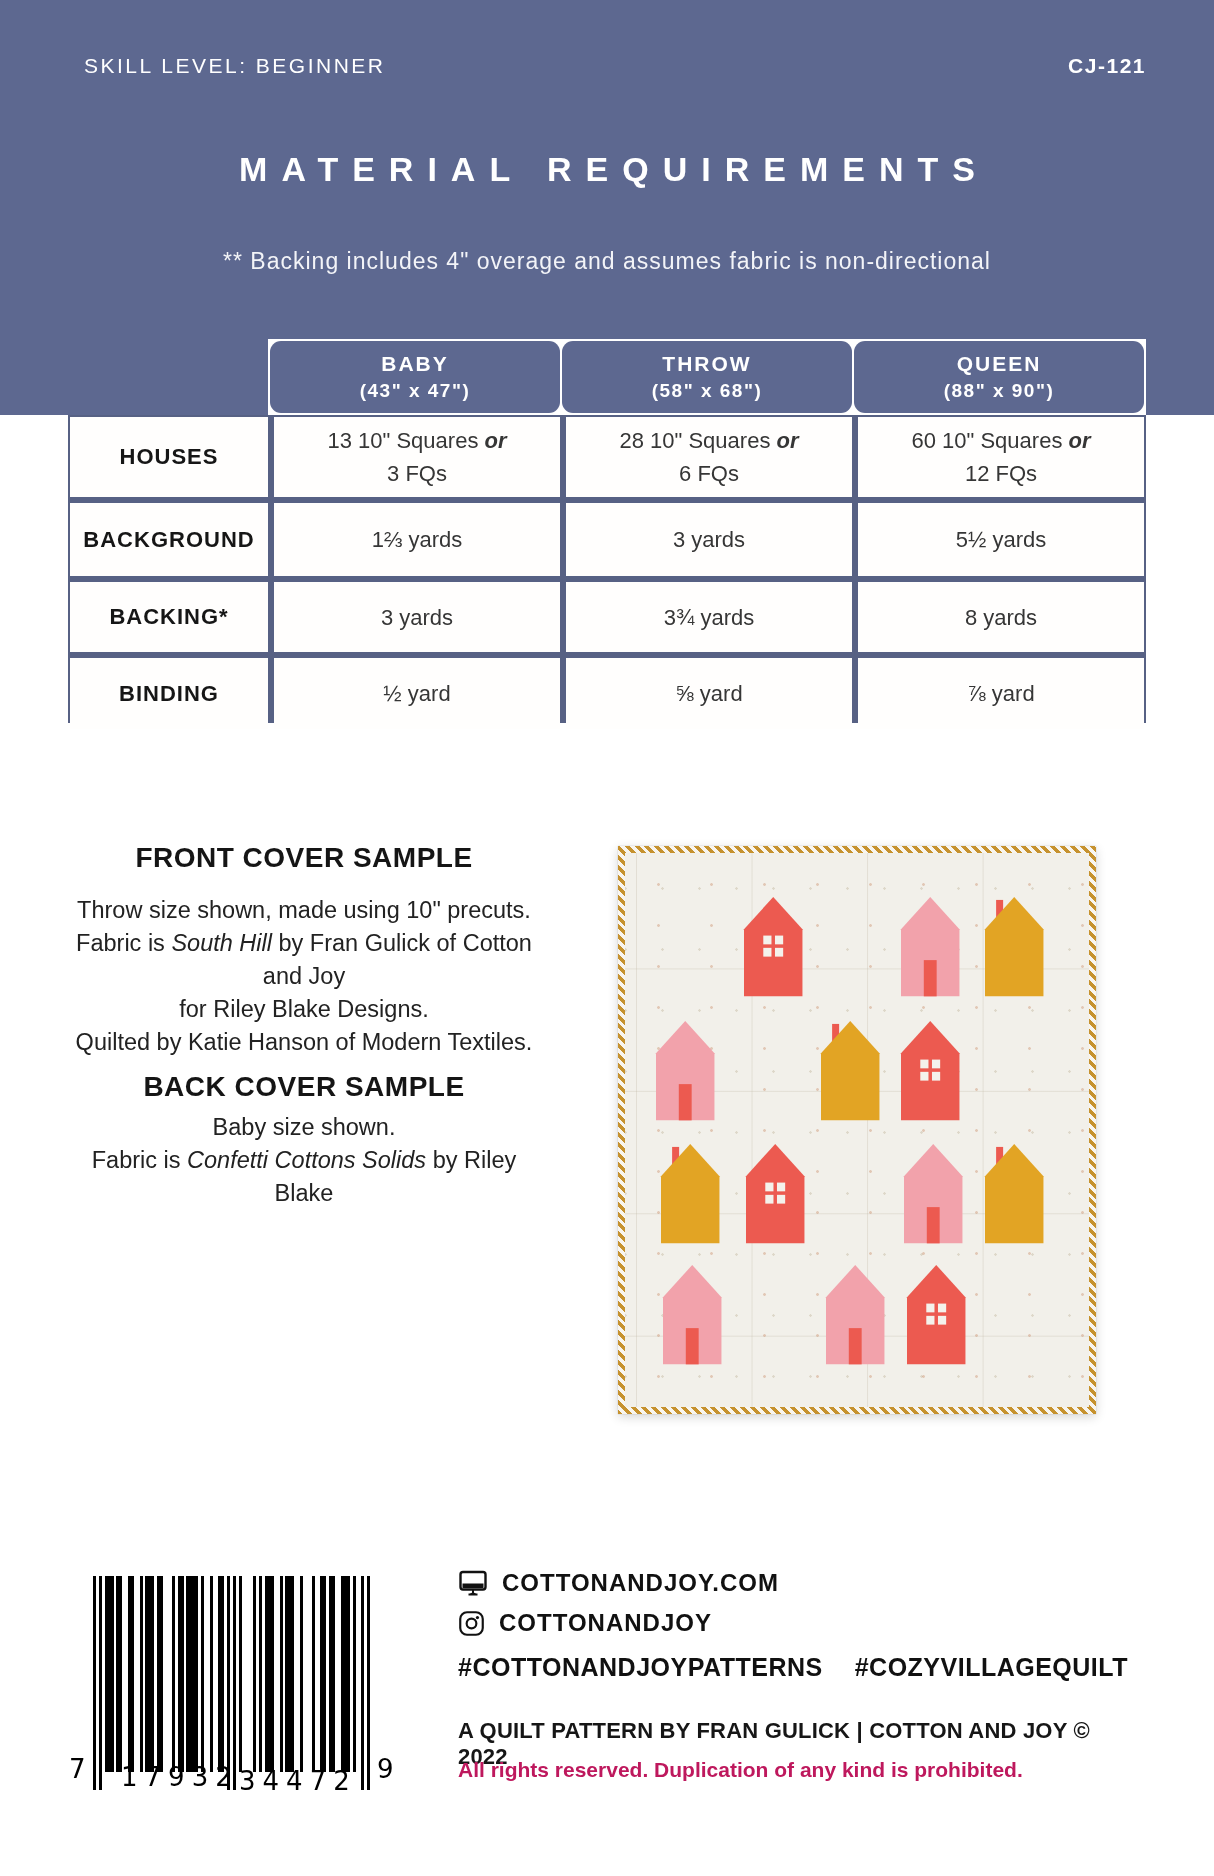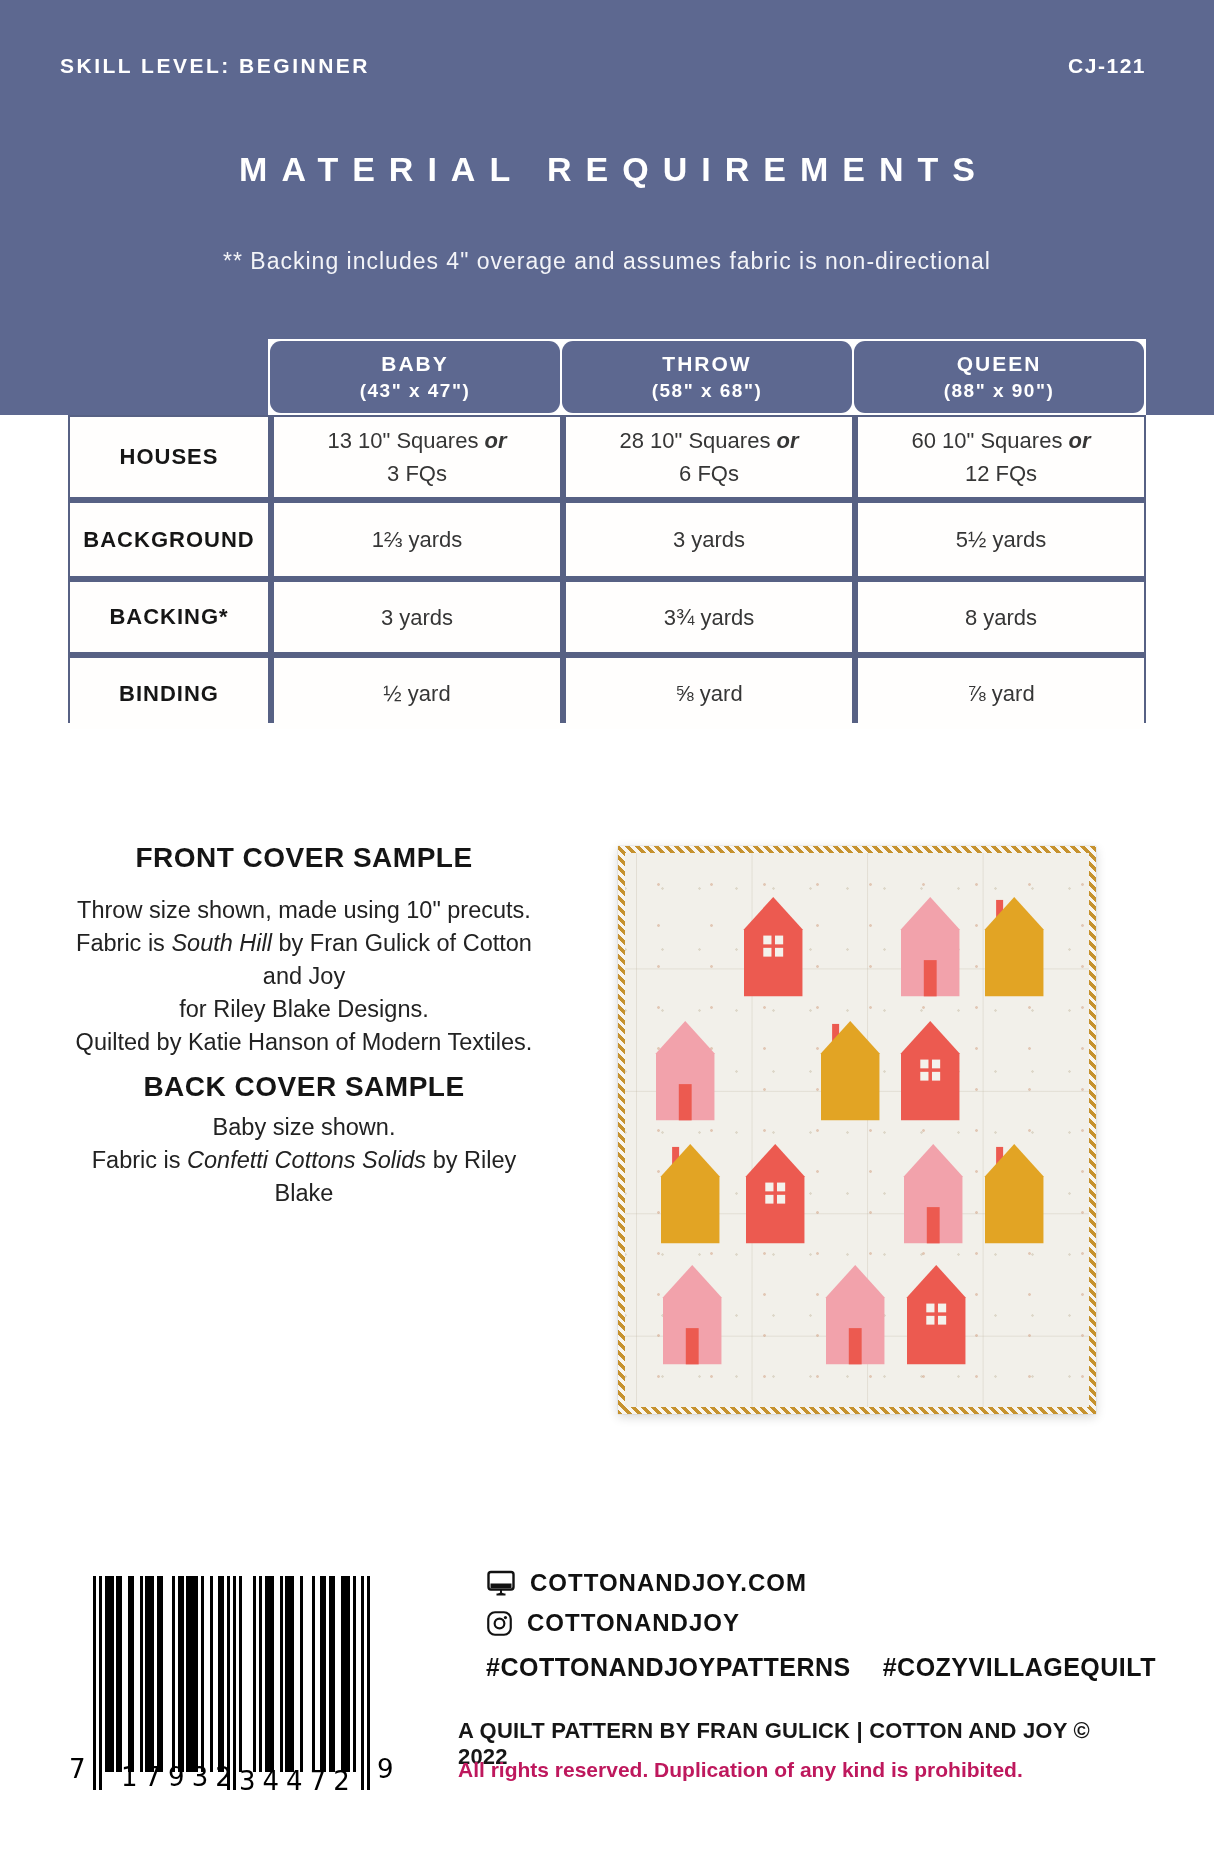--- a/index.html
+++ b/index.html
@@ -1,21 +1,21 @@
 <!DOCTYPE html>
 <html><head>
 <meta charset="utf-8">
 <style>
   html,body{margin:0;padding:0;background:#e8e8e8;}
   .page{position:relative;width:1214px;height:1876px;margin:0 auto;background:#ffffff;
         font-family:"Liberation Sans",sans-serif;color:#1f1f1f;overflow:hidden;}
 
   
   .band{position:absolute;top:0;left:0;width:100%;height:415px;background:#5d6890;}
-  .skill{position:absolute;top:54px;left:60px;font-size:21px;font-weight:bold;
+  .skill{position:absolute;top:54px;left:84px;font-size:21px;font-weight:normal;
          letter-spacing:2.5px;color:#fff;}
   .code{position:absolute;top:54px;right:68px;font-size:21px;font-weight:bold;
         letter-spacing:1.5px;color:#fff;}
   .mr-title{position:absolute;top:150px;left:0;width:100%;text-align:center;
             font-size:34px;font-weight:600;letter-spacing:14px;color:#fff;text-indent:14px;}
   .mr-sub{position:absolute;top:248px;left:0;width:100%;text-align:center;
           font-size:23px;font-weight:400;letter-spacing:1px;color:#f3f4f8;}
 
   
   .mtable{position:absolute;left:68px;top:339px;width:1078px;height:384px;}
@@ -59,21 +59,21 @@
         radial-gradient(circle, rgba(175,158,128,.30) 1px, transparent 1.5px),
         linear-gradient(rgba(185,176,156,.28) 1px, transparent 1px),
         linear-gradient(90deg, rgba(185,176,156,.28) 1px, transparent 1px);
       background-size:53px 41px, 37px 61px, 100% 22.1%, 24.9% 100%;
       background-position:7px 11px, 19px 5px, 0 -7px, 11px 0;}
   .houses-layer{position:absolute;left:7px;top:7px;right:7px;bottom:7px;}
 
   
   .barcode{position:absolute;left:93px;top:1576px;width:277px;height:214px;}
   .bc-digit{position:absolute;font-family:"DejaVu Sans",sans-serif;font-size:26px;color:#000;}
-  .links{position:absolute;left:458px;top:1568px;width:670px;margin-left:28px;}
+  .links{position:absolute;left:458px;top:1568px;width:670px;}
   .linkrow{display:flex;align-items:center;margin-bottom:11px;}
   .linkrow .ic{width:30px;height:30px;margin-right:14px;flex:0 0 auto;}
   .linktext{font-size:24px;font-weight:bold;letter-spacing:1px;color:#111;}
   .tagrow{display:flex;justify-content:space-between;margin-top:16px;}
   .tag{font-size:25px;font-weight:bold;letter-spacing:.5px;color:#111;}
   .credit{position:absolute;left:458px;top:1718px;width:670px;font-size:22px;
           font-weight:bold;letter-spacing:.2px;color:#161616;}
   .rights{position:absolute;left:458px;top:1758px;width:670px;font-size:21px;
           font-weight:bold;color:#be185d;}
 </style>

